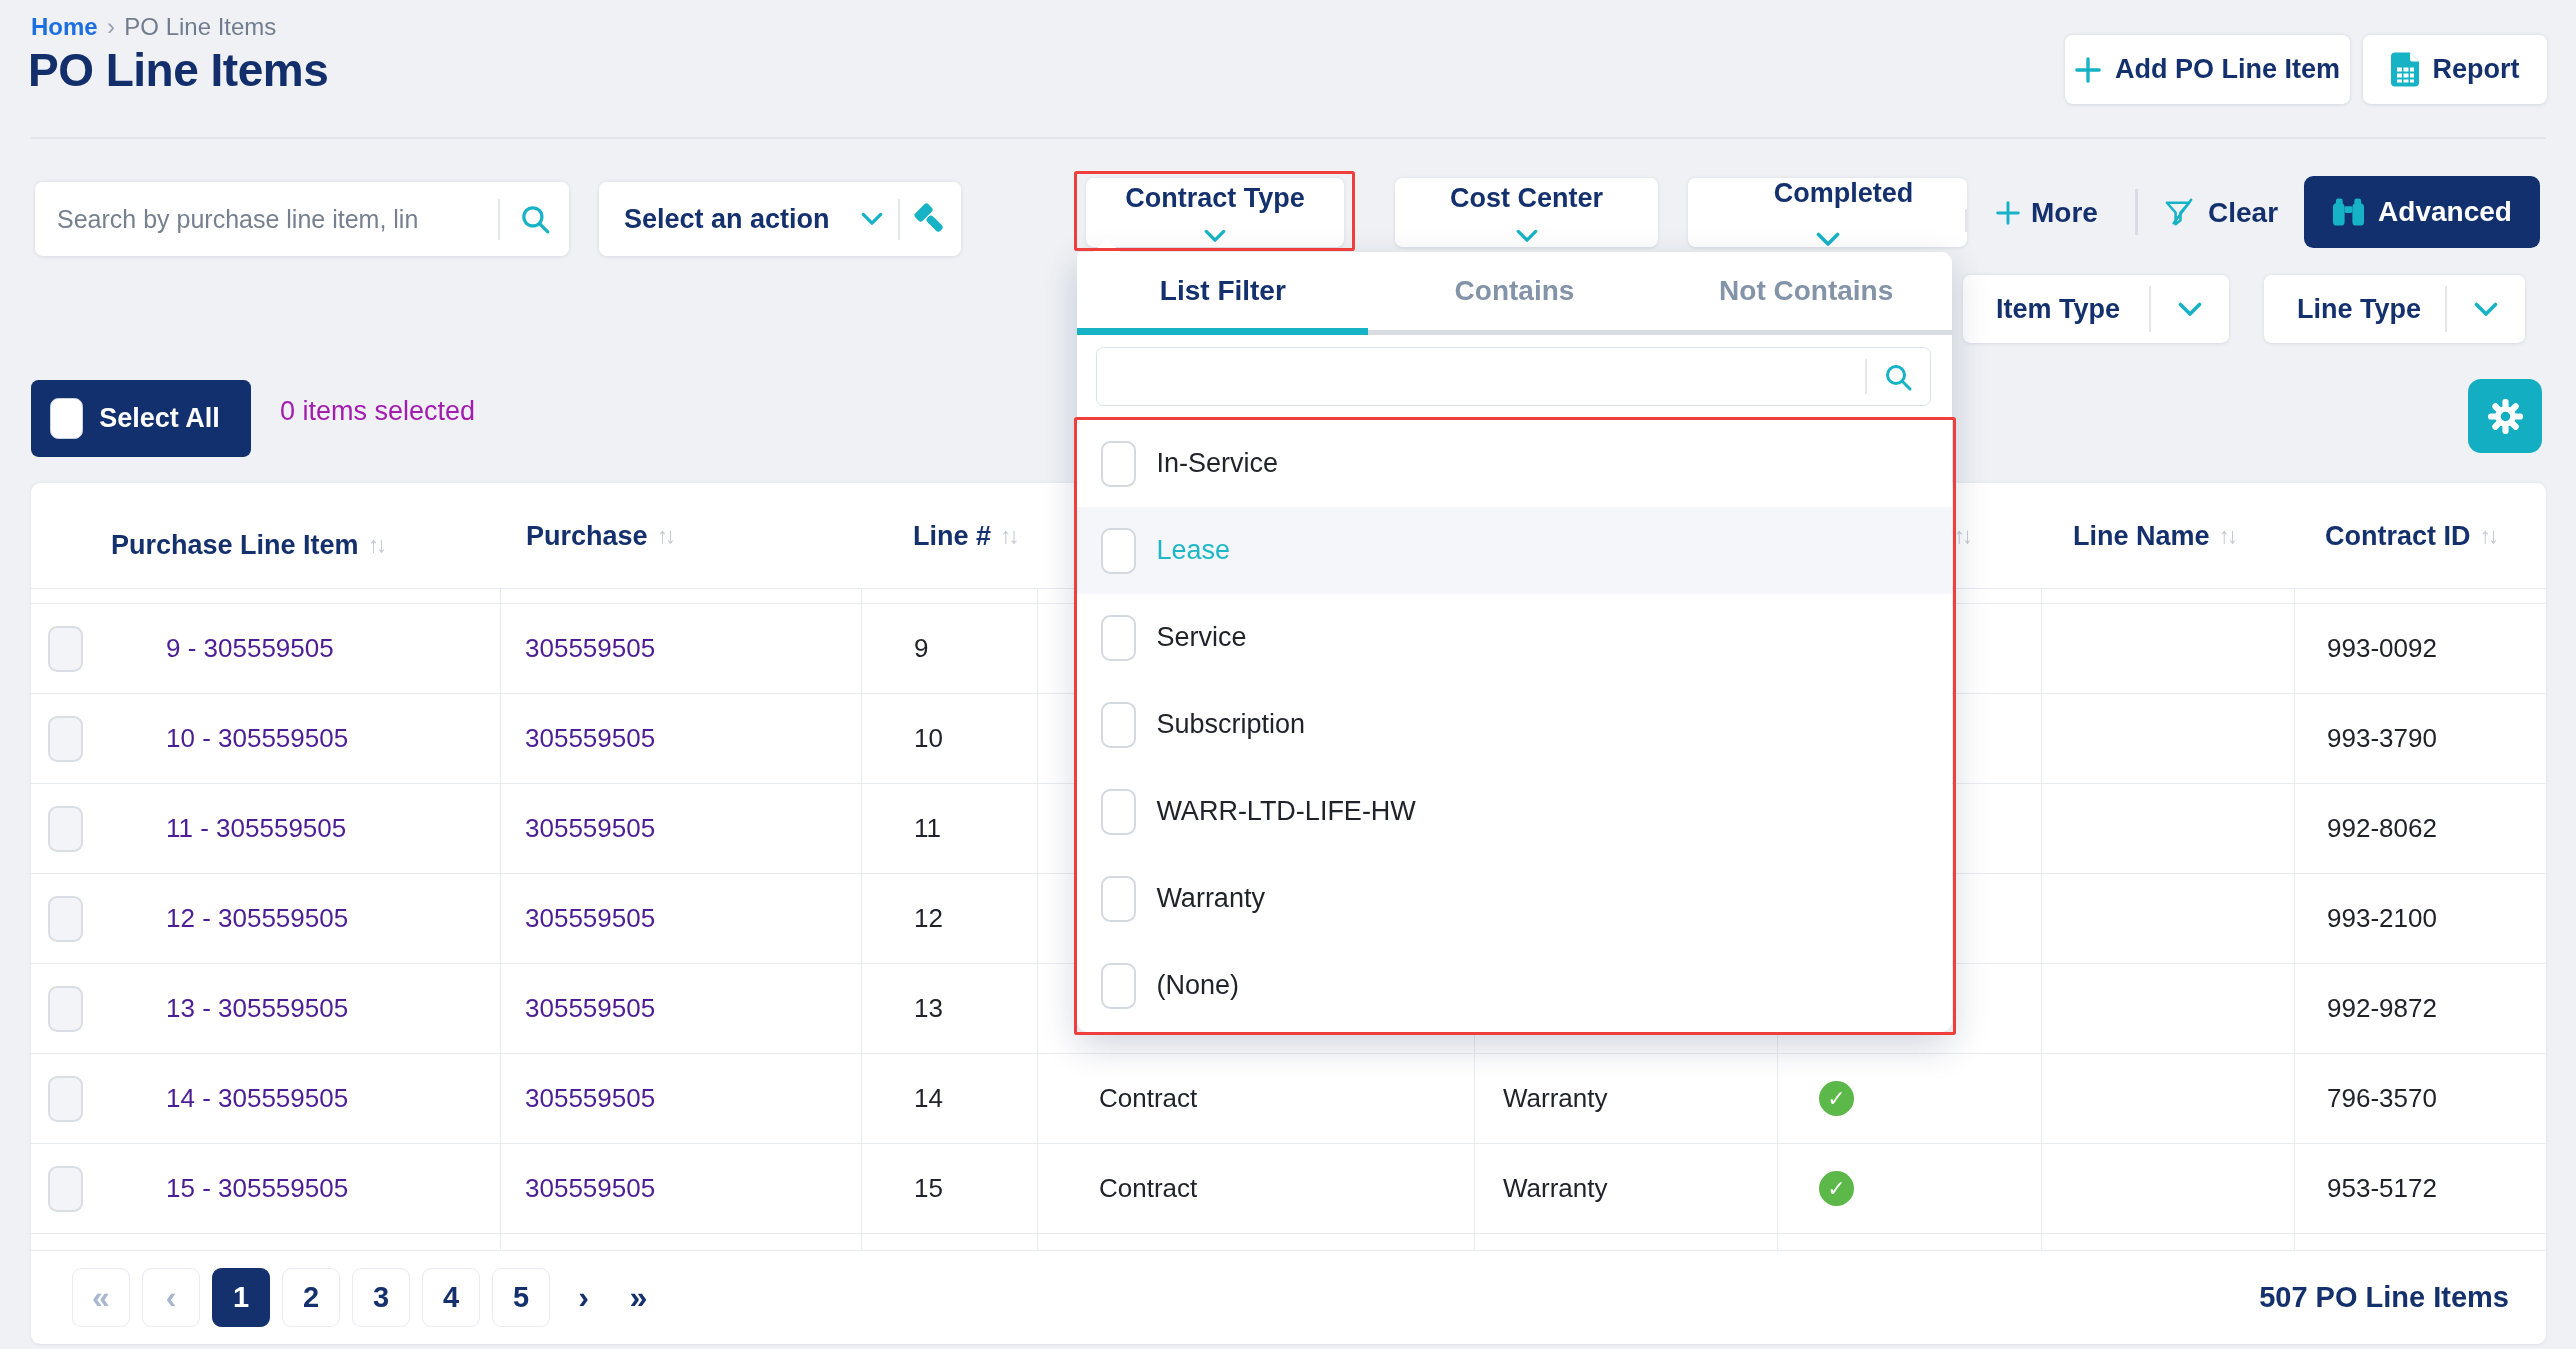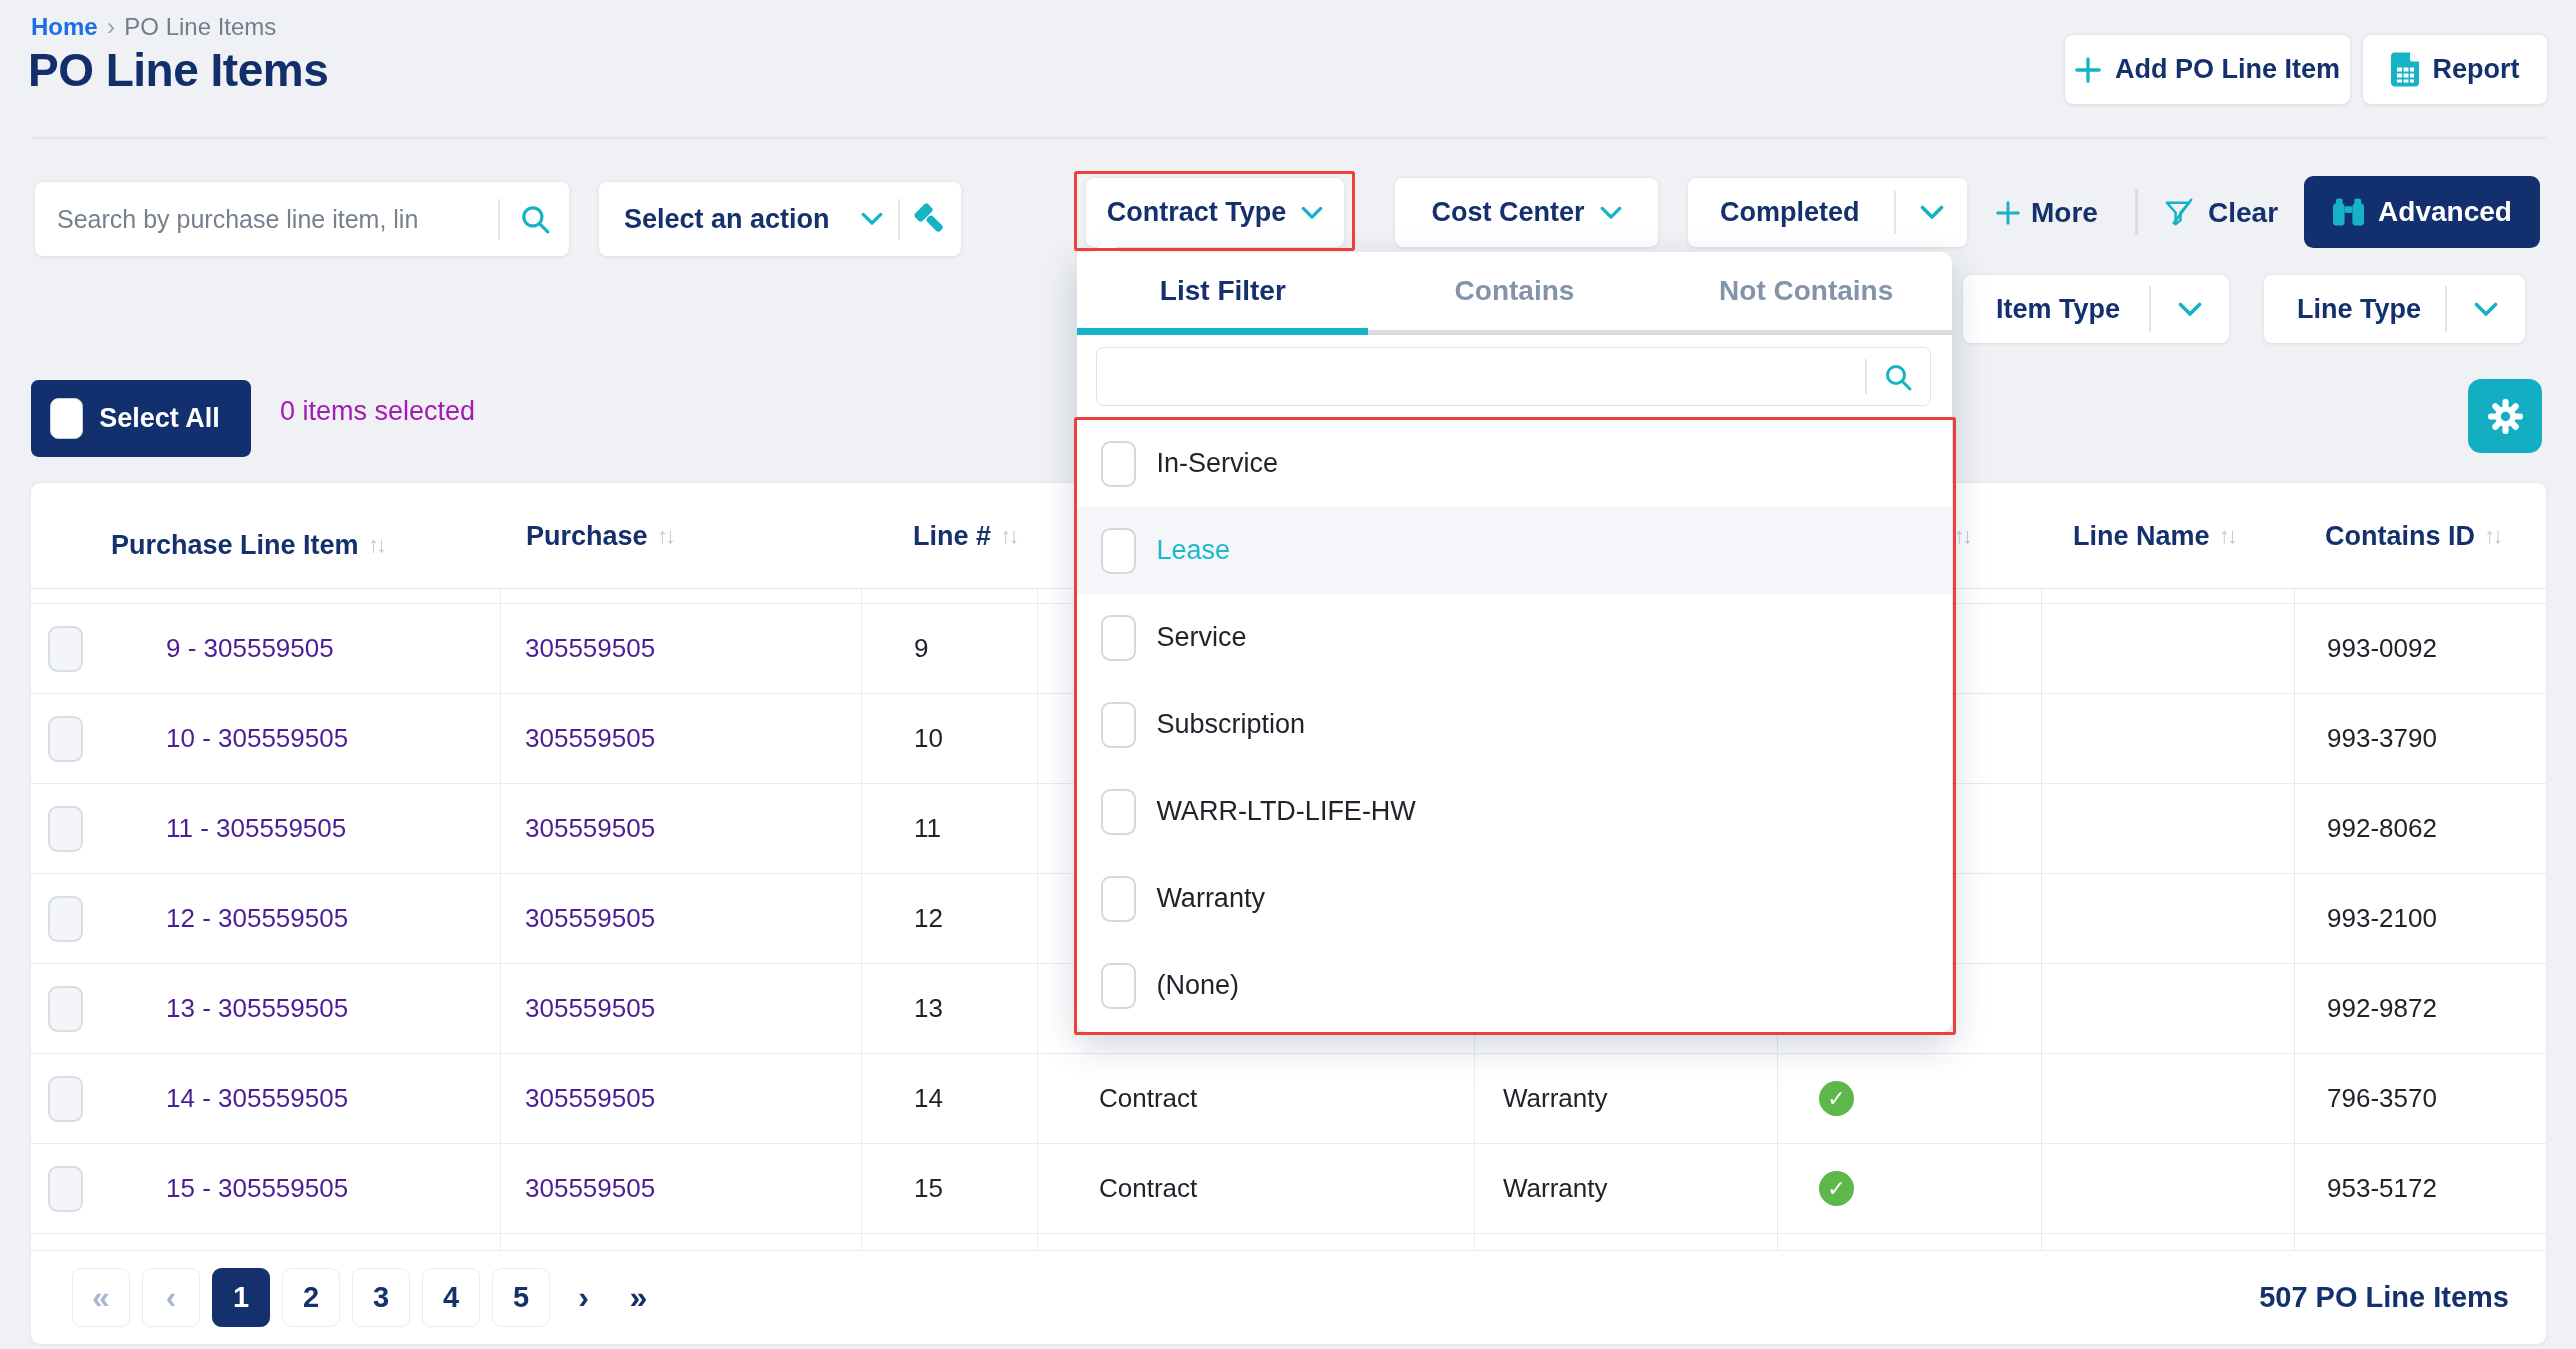--- a/index.html
+++ b/index.html
@@ -32,21 +32,21 @@
   .icon-slot { width:69px; display:flex; align-items:center; justify-content:center; }
 
   #actionbox { left:599px; top:182px; width:362px; height:74px; }
   #actionbox .lab { font-size:27px; font-weight:700; color:#14316e; padding-left:25px; }
   #actionbox .chev { margin-left:auto; padding-right:15px; display:flex; align-items:center; }
   #actionbox .gavel-slot { width:61px; display:flex; align-items:center; justify-content:center; }
 
   
   .chip { position:absolute; top:178px; height:69px; background:#fff; border-radius:7.4px;
           box-shadow:0 0.9px 3.7px rgba(20,40,80,.10); display:flex; align-items:center;
-          font-size:27px; font-weight:700; color:#14316e; cursor:pointer; }
+          font-size:27px; font-weight:700; color:#14316e; cursor:pointer;flex-direction:column; }
   #chip-contract { left:1086px; width:258px; justify-content:center; gap:15px; }
   #chip-cost { left:1395px; width:263px; justify-content:center; gap:15px; }
   #chip-completed { left:1688px; width:279px; }
   #chip-completed .lab { padding-left:32px; }
   .chip .chipdiv { width:1.9px; height:43px; background:#e2e6ea; margin-left:auto; }
   .chip .chevslot { width:71px; display:flex; align-items:center; justify-content:center; }
 
   #more-btn { position:absolute; left:1996px; top:178px; height:69px; display:flex; align-items:center; gap:11px;
               font-size:28px; font-weight:700; color:#14316e; cursor:pointer; }
   .vsep { position:absolute; left:2135px; top:189px; width:2.8px; height:46px; background:#d9dde3; }
@@ -307,21 +307,21 @@
         </div>
         <div class="hcell" style="left: 1774px;">
           <span>Completed</span>
           <span class="sort">↑↓</span>
         </div>
         <div class="hcell" style="left: 2042px;">
           <span>Line Name</span>
           <span class="sort">↑↓</span>
         </div>
         <div class="hcell" style="left: 2294px;">
-          <span>Contains ID</span>
+          <span>Contract ID</span>
           <span class="sort">↑↓</span>
         </div>
       </div>
     <div id="tbody">
         <div class="trow sliver-top">
           <div class="cell col-checkbox"></div>
           <div class="cell col-pli bR"></div>
           <div class="cell col-purchase bR"></div>
           <div class="cell col-line bR"></div>
           <div class="cell col-type bR"></div>

